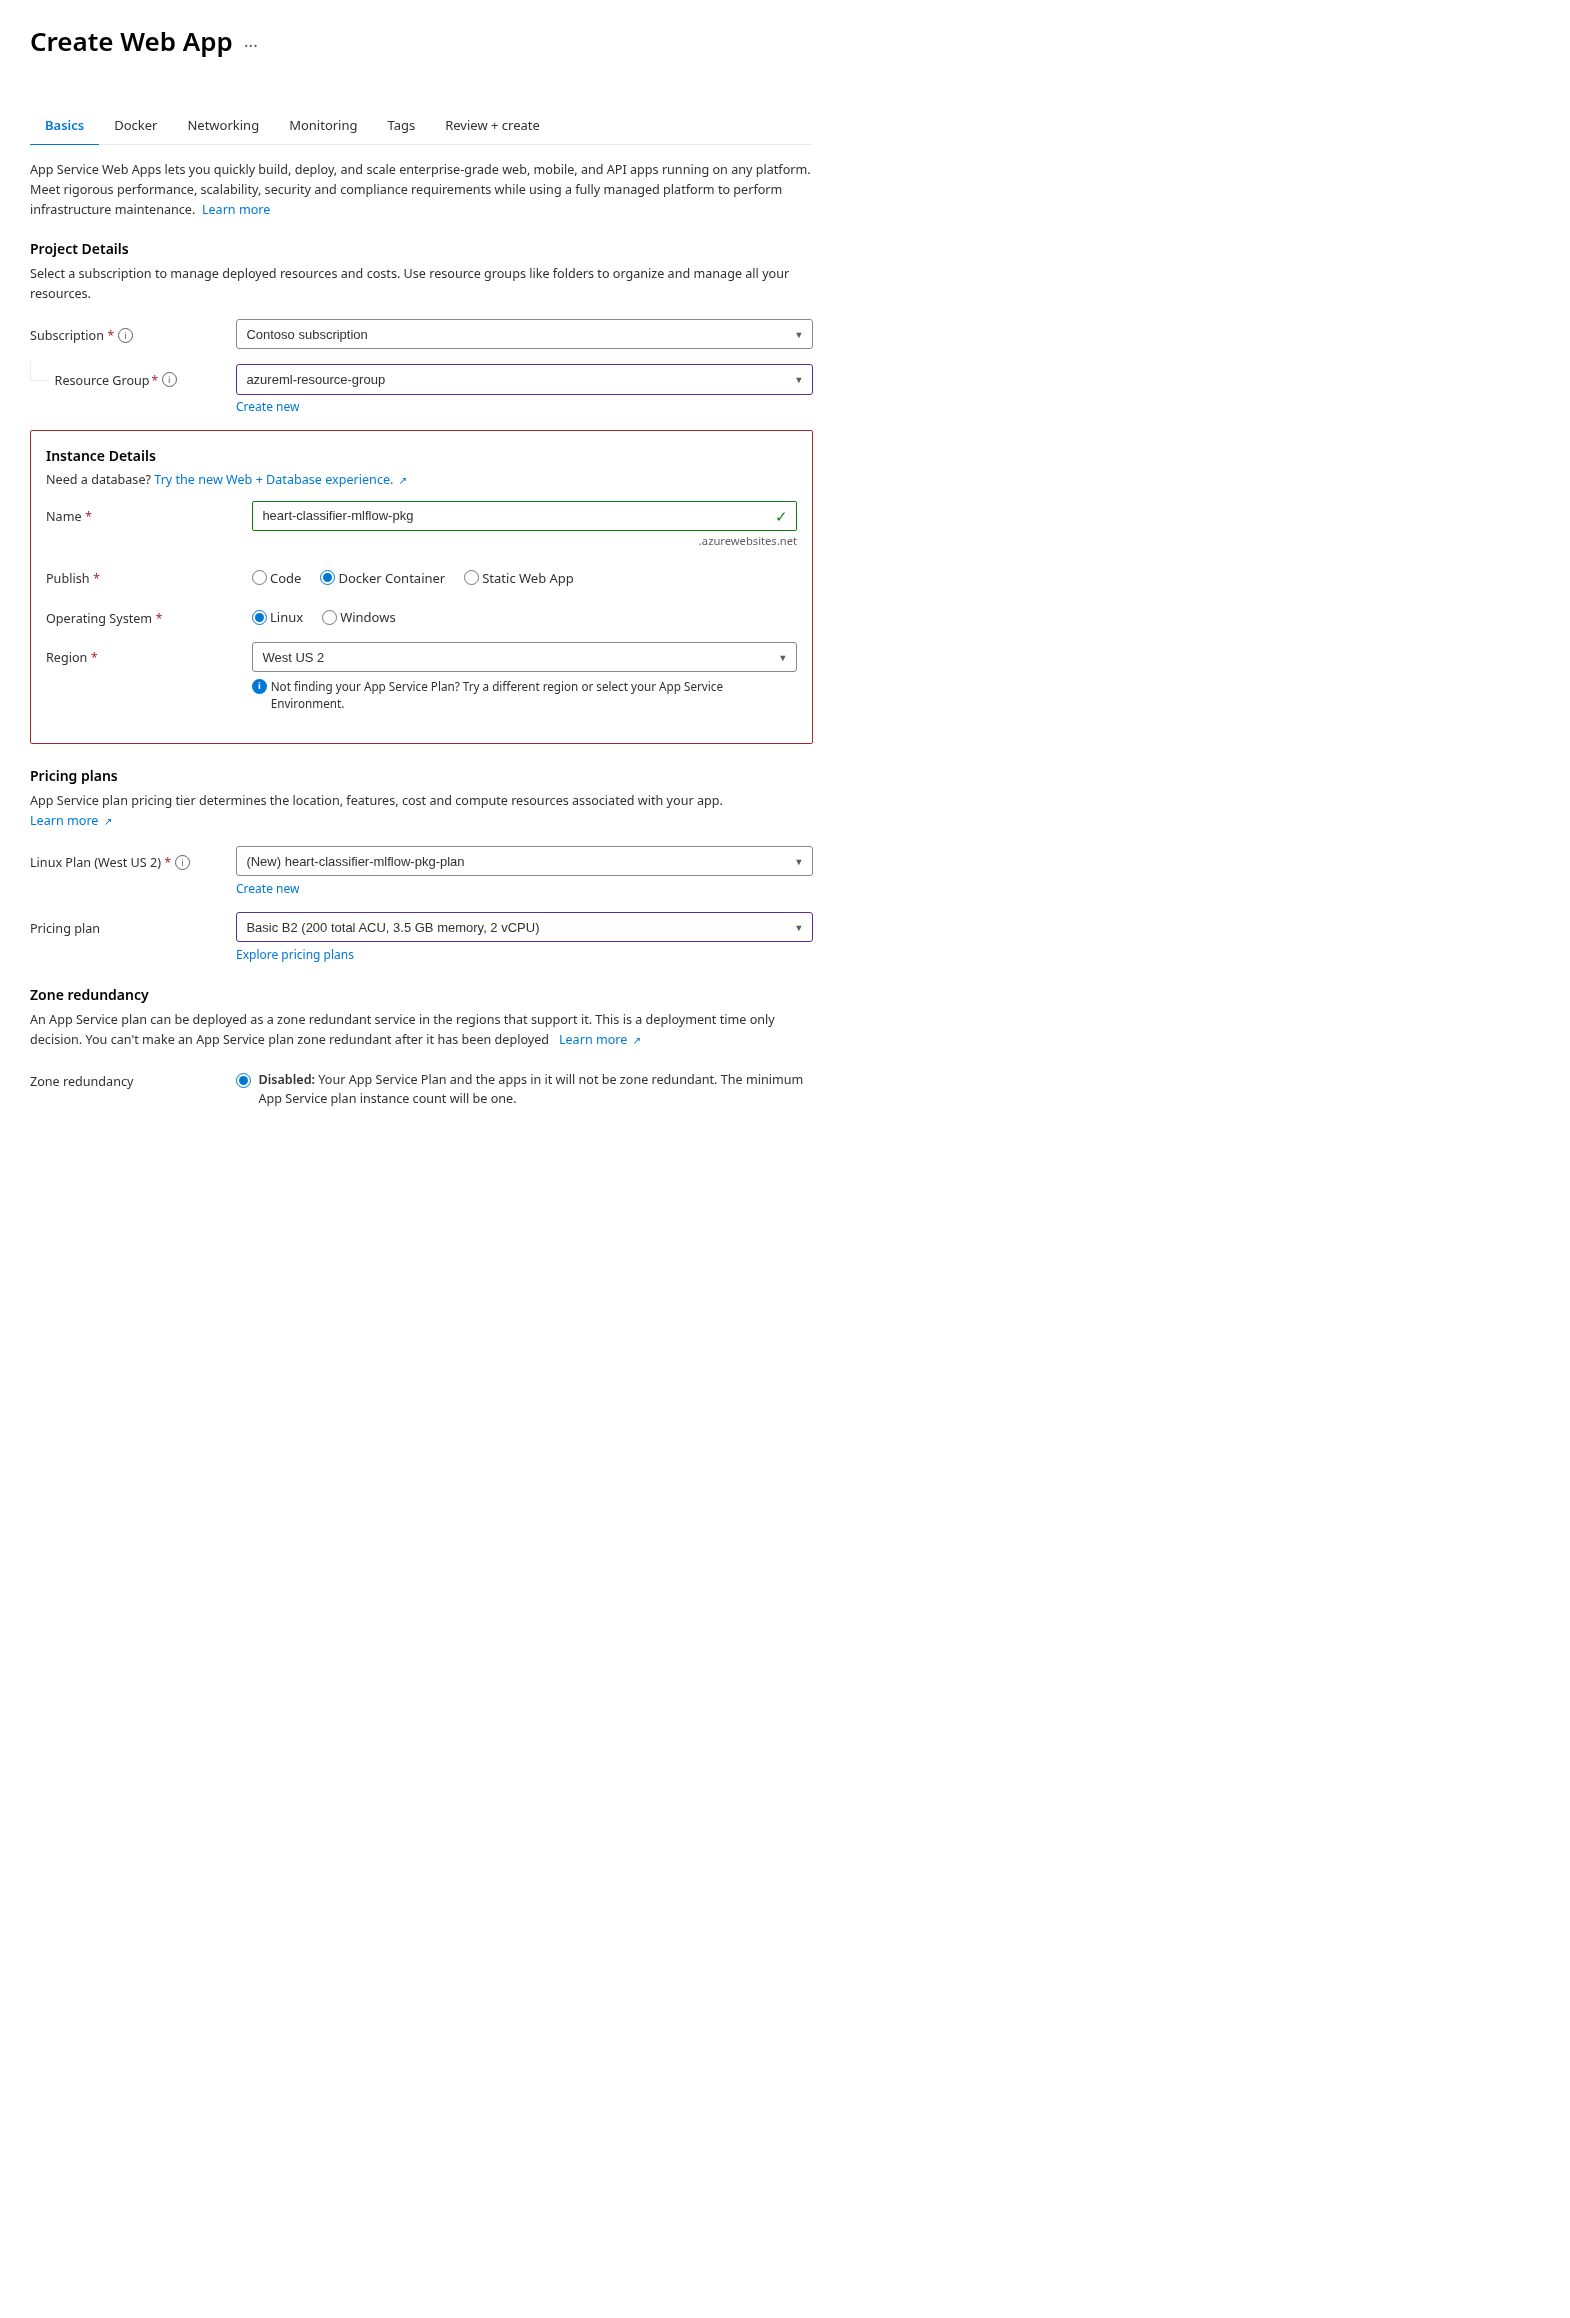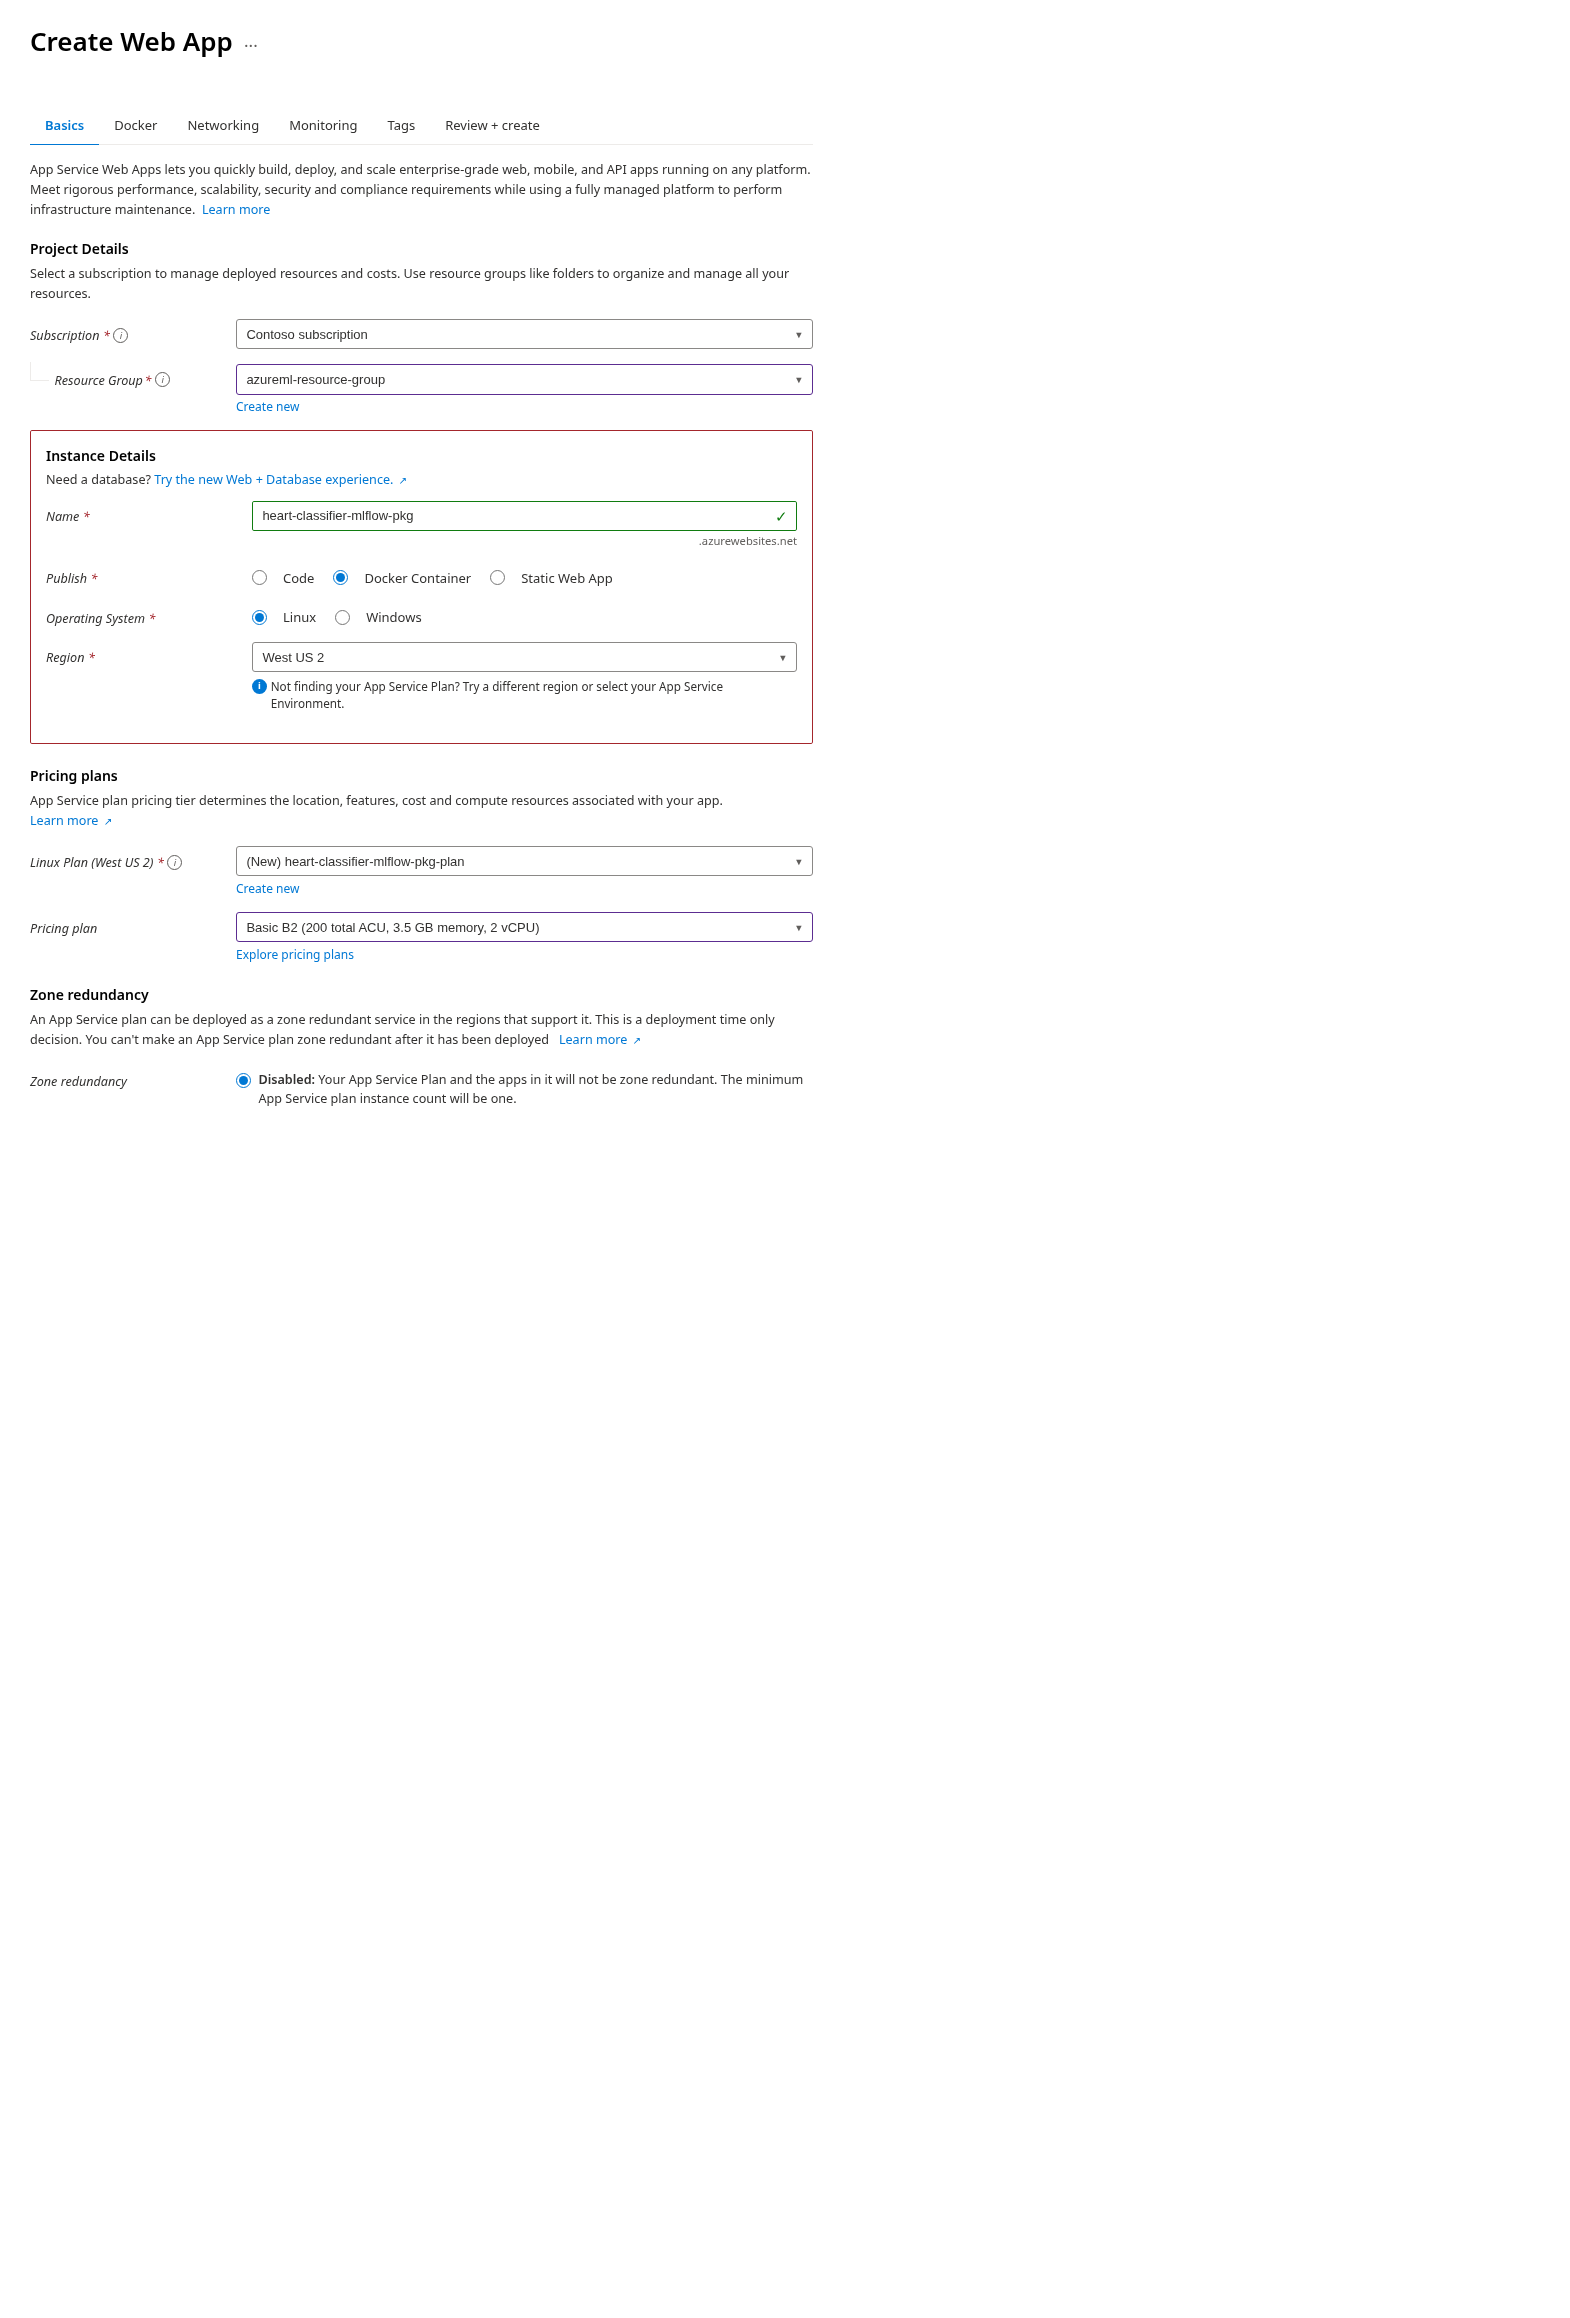--- a/index.html
+++ b/index.html
@@ -74,21 +74,20 @@
     }
     .form-label {
       width: 206px;
       min-width: 206px;
       padding-top: 7.5px;
       font-size: 12.6px;
       color: #323130;
       display: flex;
       align-items: center;
       gap: 3.7px;
-      font-style: italic;
     }
     .required-star {
       color: #a4262c;
       font-size: 12px;
     }
     .info-icon {
       display: inline-flex;
       align-items: center;
       justify-content: center;
       width: 15px;
@@ -149,21 +148,21 @@
     .radio-group {
       display: flex;
       gap: 19px;
       align-items: center;
       flex-wrap: wrap;
       padding-top: 5.6px;
     }
     .radio-label {
       display: flex;
       align-items: center;
-      gap: 16px;
+      gap: 3px;
       font-size: 13px;
       cursor: pointer;
     }
     .radio-label input[type="radio"] {
       width: 15px;
       height: 15px;
       cursor: pointer;
       accent-color: #0078d4;
     }
     .name-field-wrapper {

